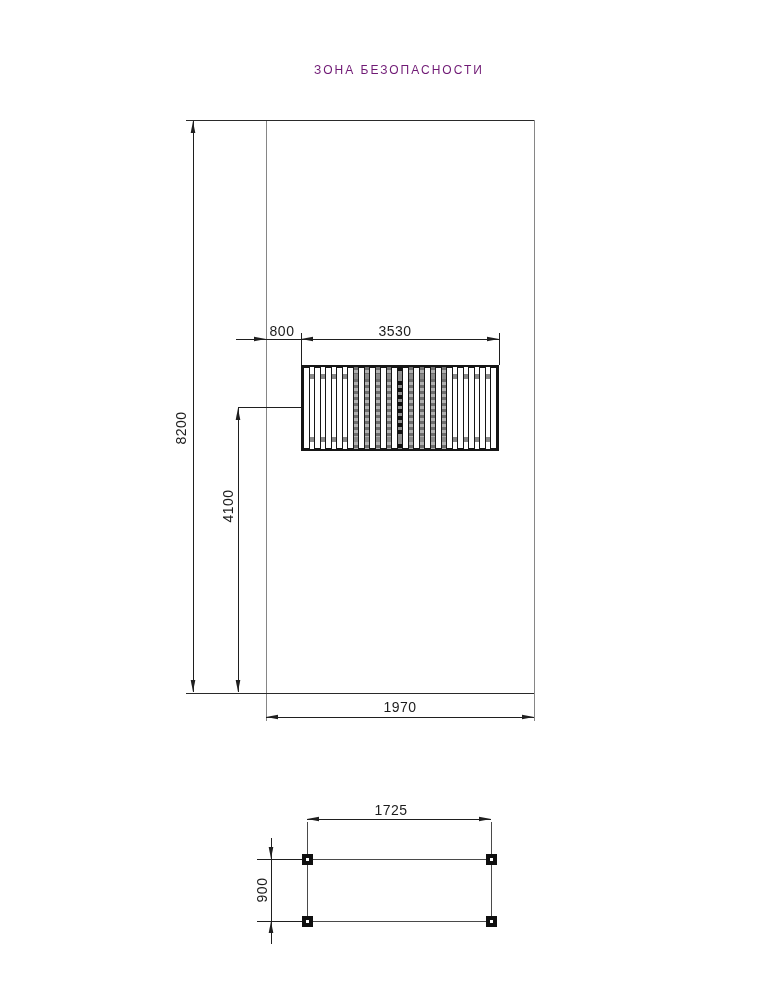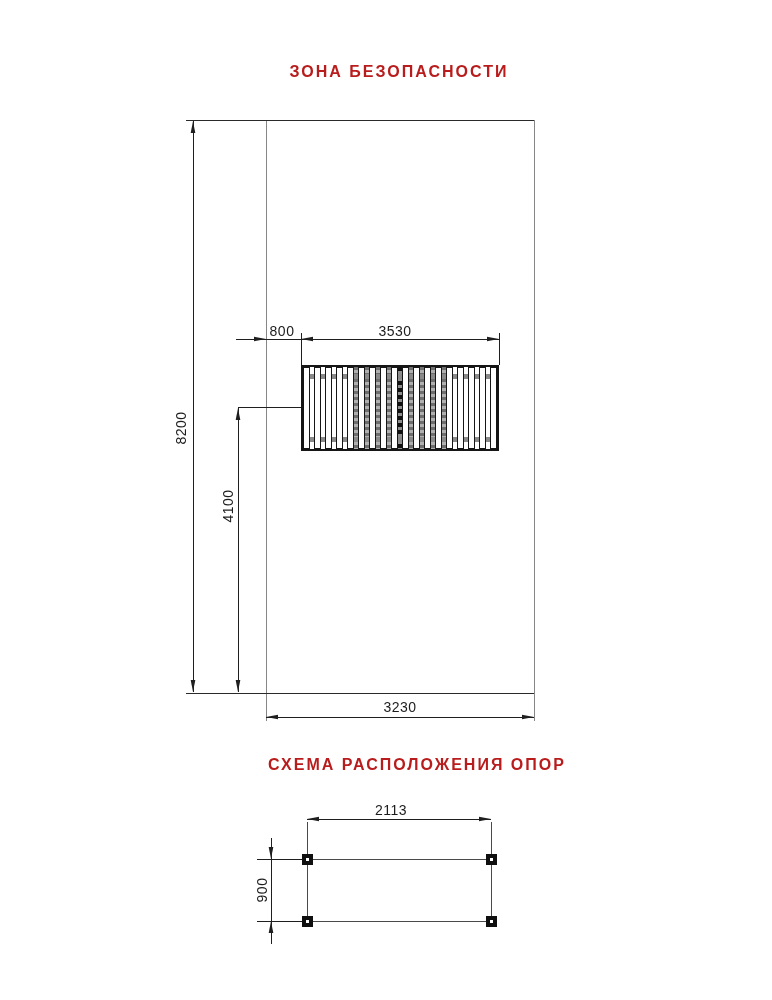--- a/index.html
+++ b/index.html
@@ -2,21 +2,21 @@
 <html><head>
 <meta charset="utf-8">
 <style>
   html,body{margin:0;padding:0;background:#ffffff;}
   .canvas{position:relative;width:772px;height:1000px;background:#ffffff;overflow:hidden;
           font-family:"Liberation Sans",sans-serif;}
   svg{position:absolute;left:0;top:0;}
   .lbl{position:absolute;font-family:"Liberation Sans",sans-serif;font-size:14px;line-height:1;
        color:#1c1c1c;white-space:nowrap;transform:translateX(-50%);letter-spacing:0.5px;}
   .lbl-v{transform:translate(-50%,-50%) rotate(-90deg);}
-  .title{font-size:16px;letter-spacing:2px;color:#b91c1c;font-weight:bold;}
+  .title{font-size:12px;letter-spacing:2px;color:#701a75;}
   
   .bench{position:absolute;left:301px;top:365px;width:198px;height:86px;box-sizing:border-box;
          border:2px solid #161616;background:#ffffff;}
   .bench-inner{position:absolute;left:0;top:0;width:194px;height:82px;}
   .slat{position:absolute;top:0;width:7px;height:82px;box-sizing:border-box;
         border:1px solid #161616;background:#ffffff;}
   .gap-shade{position:absolute;top:0;width:4px;height:82px;
         background:repeating-linear-gradient(180deg,#6e6e6e 0 3px,#b0b0b0 3px 6px);}
   .gap-center{background:repeating-linear-gradient(180deg,#101010 0 4px,#8f8f8f 4px 7px);}
   .rail{position:absolute;left:0;width:194px;height:5px;
@@ -142,18 +142,17 @@
         <div class="slat" style="left: 187px;"></div>
       </div>
   </div>
 
   <div class="lbl title" style="left:399px;top:64px">ЗОНА БЕЗОПАСНОСТИ</div>
 
   <div class="lbl" style="left:282px;top:324px">800</div>
   <div class="lbl" style="left:395px;top:324px">3530</div>
   <div class="lbl lbl-v" style="left:181px;top:428px">8200</div>
   <div class="lbl lbl-v" style="left:228px;top:506px">4100</div>
-  <div class="lbl" style="left:400px;top:700px">3230</div>
+  <div class="lbl" style="left:400px;top:700px">1970</div>
 
-  <div class="lbl title" style="left:417px;top:757px">СХЕМА РАСПОЛОЖЕНИЯ ОПОР</div>
-  <div class="lbl" style="left:391px;top:803px">2113</div>
+  <div class="lbl" style="left:391px;top:803px">1725</div>
   <div class="lbl lbl-v" style="left:262px;top:890px">900</div>
 </div>
 
 </body></html>

